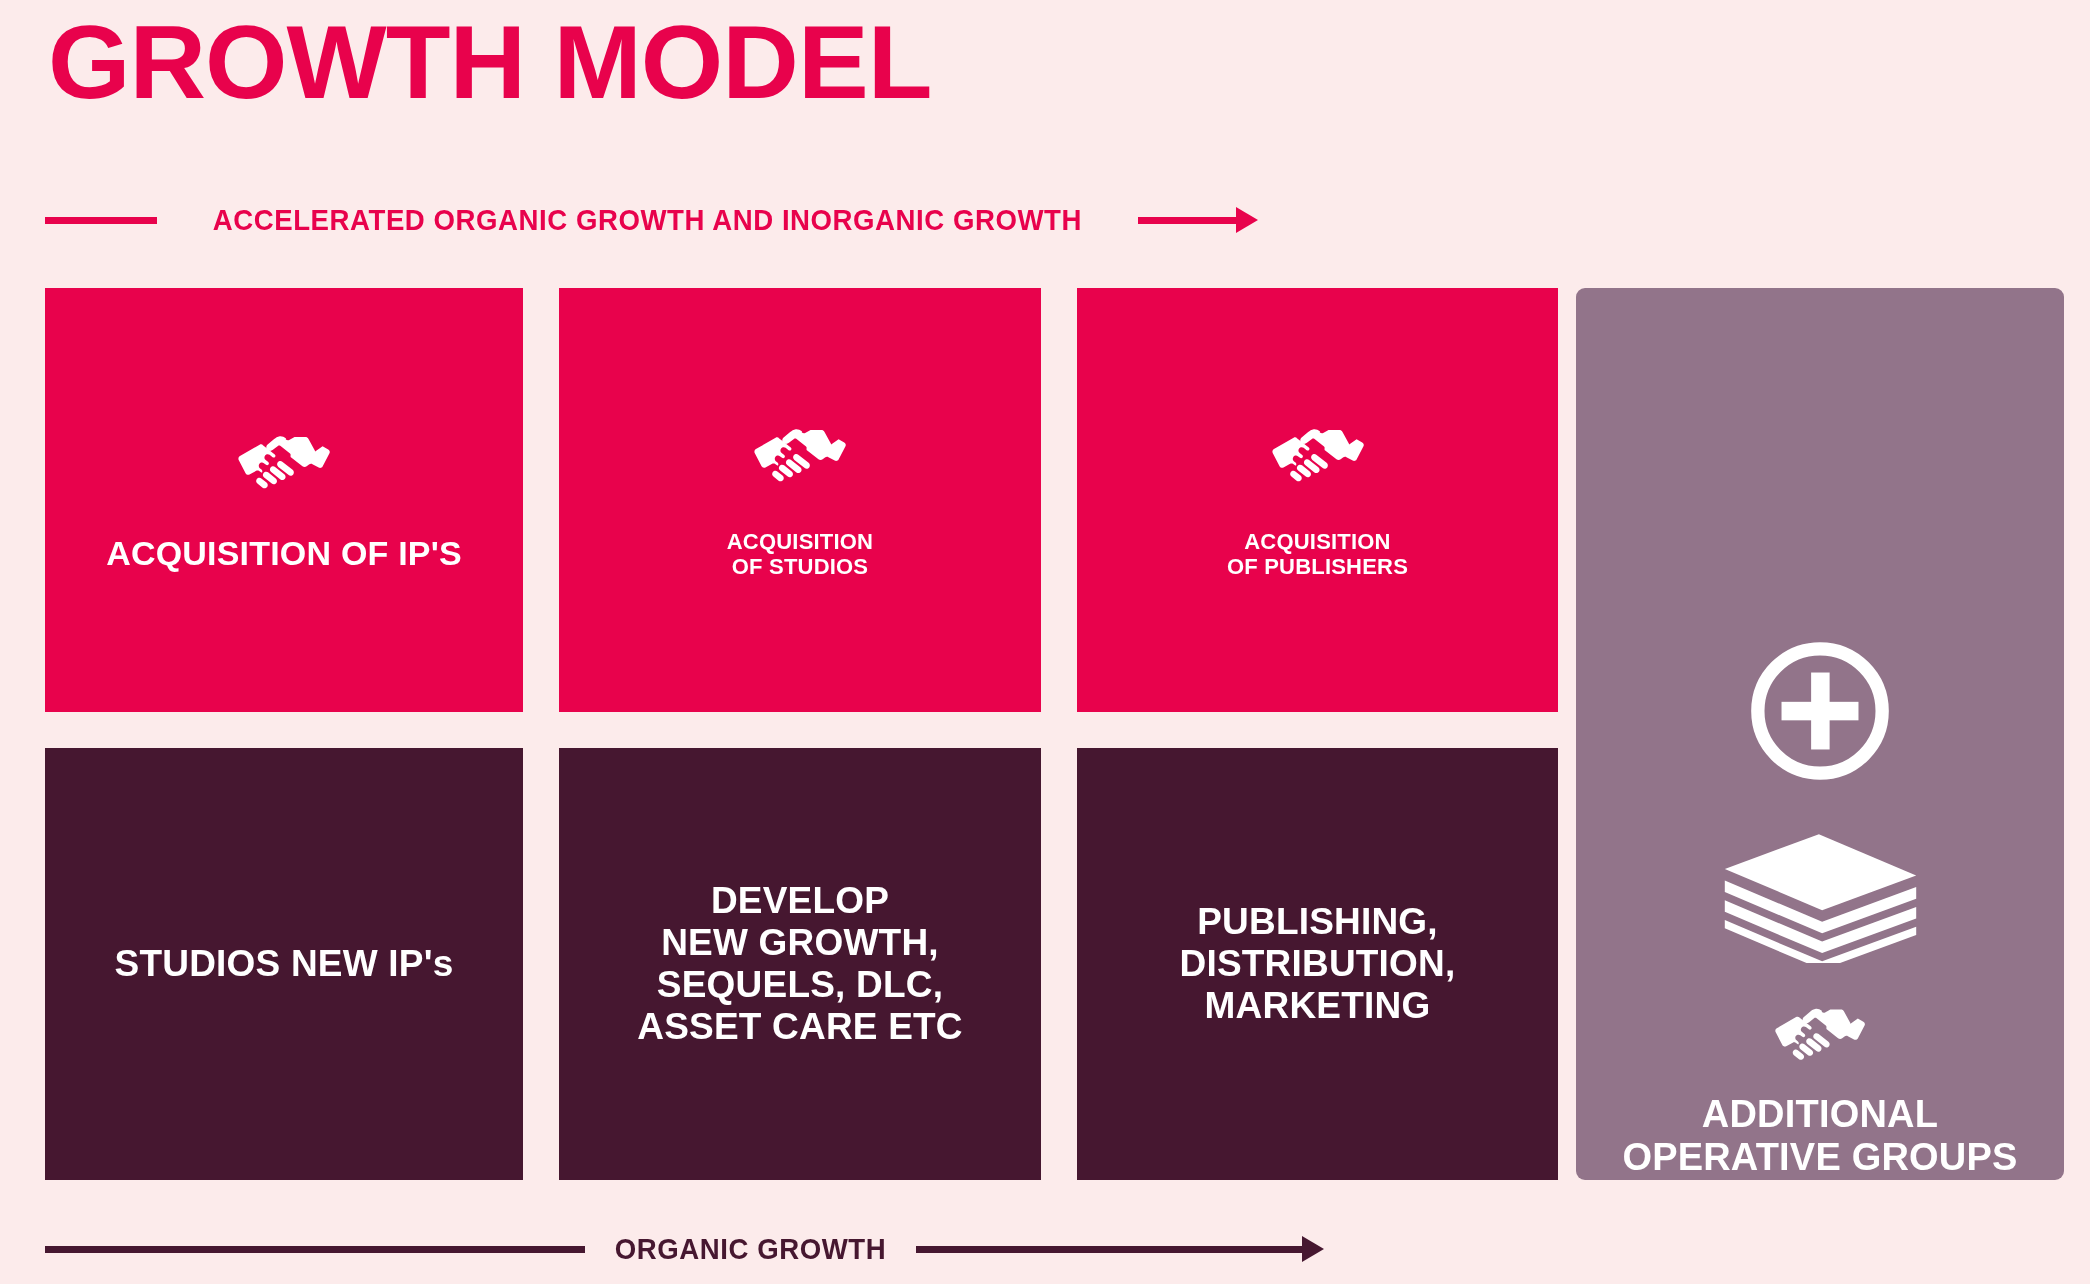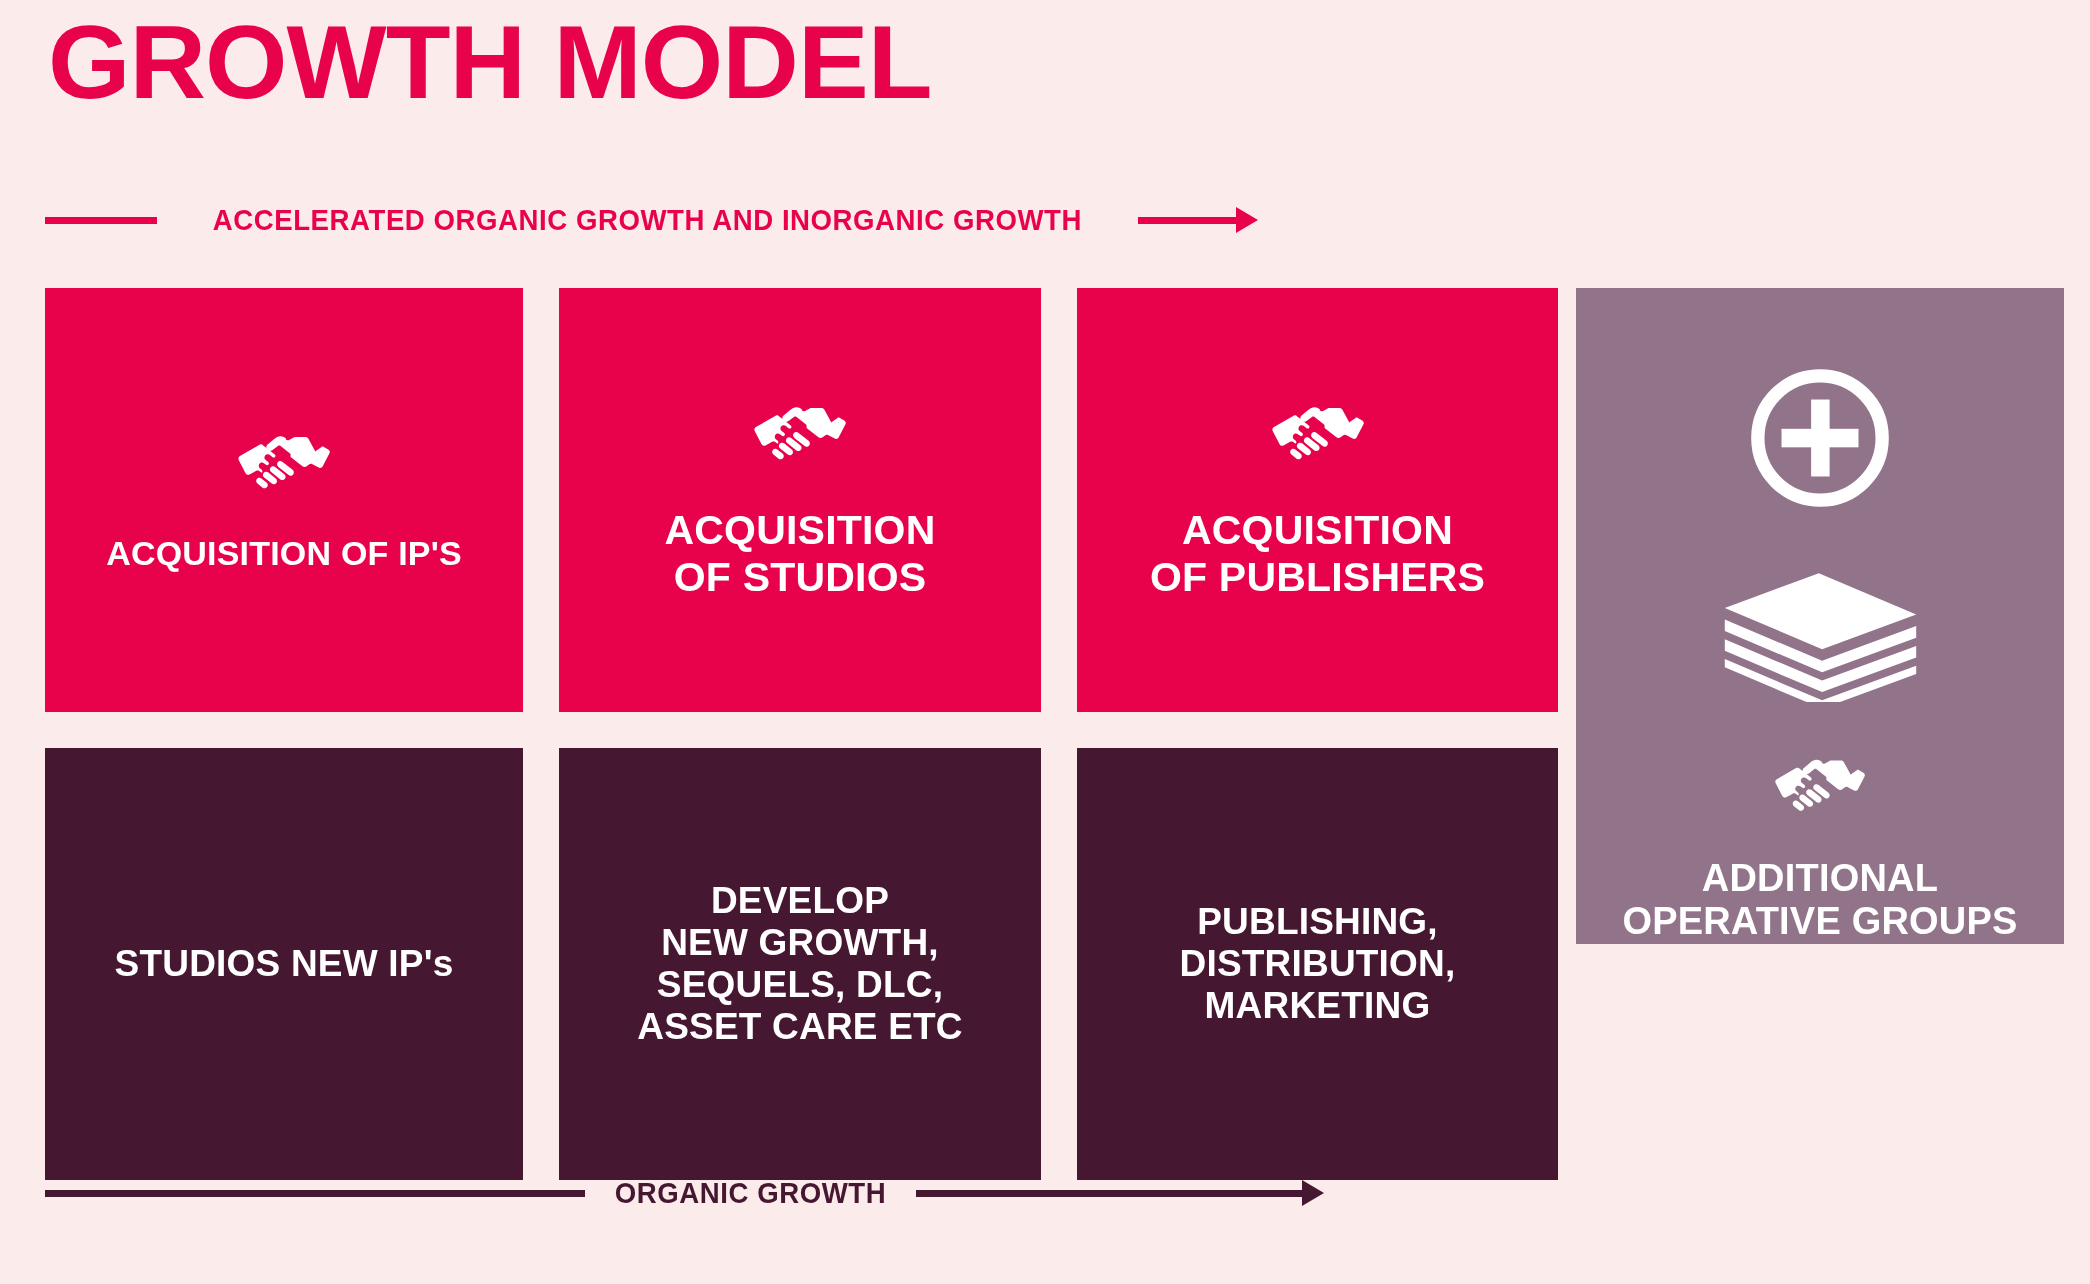--- a/index.html
+++ b/index.html
@@ -63,21 +63,21 @@
     top: 203px;
     color: #e8024c;
     text-align: right;
   }
   #rail-top .rail-line { background: #e8024c; }
   #rail-top .rail-arrowhead { border-left: 22px solid #e8024c; }
   #rail-top .rail-label { color: #e8024c; }
 
   #rail-bottom {
     left: 45px;
-    top: 1176px;
+    top: 1232px;
     color: #461730;
   }
   #rail-bottom .rail-line { background: #461730; }
   #rail-bottom .rail-arrowhead { border-left: 22px solid #461730; }
   #rail-bottom .rail-label { color: #461730; }
 
   
   .card {
     position: absolute;
     display: flex;
@@ -98,48 +98,49 @@
 
   .card-label {
     color: #ffffff;
     font-weight: 700;
     text-align: center;
     line-height: 1.14;
     letter-spacing: 0.2px;
     white-space: pre-line;
   }
   .card-top .card-label {
-    font-size: 41px;
+    font-size: 22px;
     margin-top: 24px;
   }
   .card-bottom .card-label {
     font-size: 37px;
   }
   .card-top.col-0 .card-label { font-size: 34px; margin-top: 22px; }
 
   
   .hs-icon-wrap {
     display: block;
     margin-bottom: 6px;
   }
 
   
   #side-panel {
     position: absolute;
     left: 1576px;
     top: 288px;
     width: 488px;
-    height: 656px;
+    height: 892px;
     background: #92748a;
     display: flex;
     flex-direction: column;
     align-items: center;
-    justify-content: space-between;
+    justify-content: flex-end;
     box-sizing: border-box;
     padding-top: 76px;
+    border-radius: 9px;
   }
   #side-panel .panel-icon { display: block; }
   #plus-icon-wrap { margin-bottom: 42px; }
   #bills-icon-wrap { margin-bottom: 34px; }
   #panel-hs-wrap { margin-bottom: 16px; }
   #side-panel-label {
     color: #ffffff;
     font-weight: 700;
     font-size: 38px;
     line-height: 1.15;

